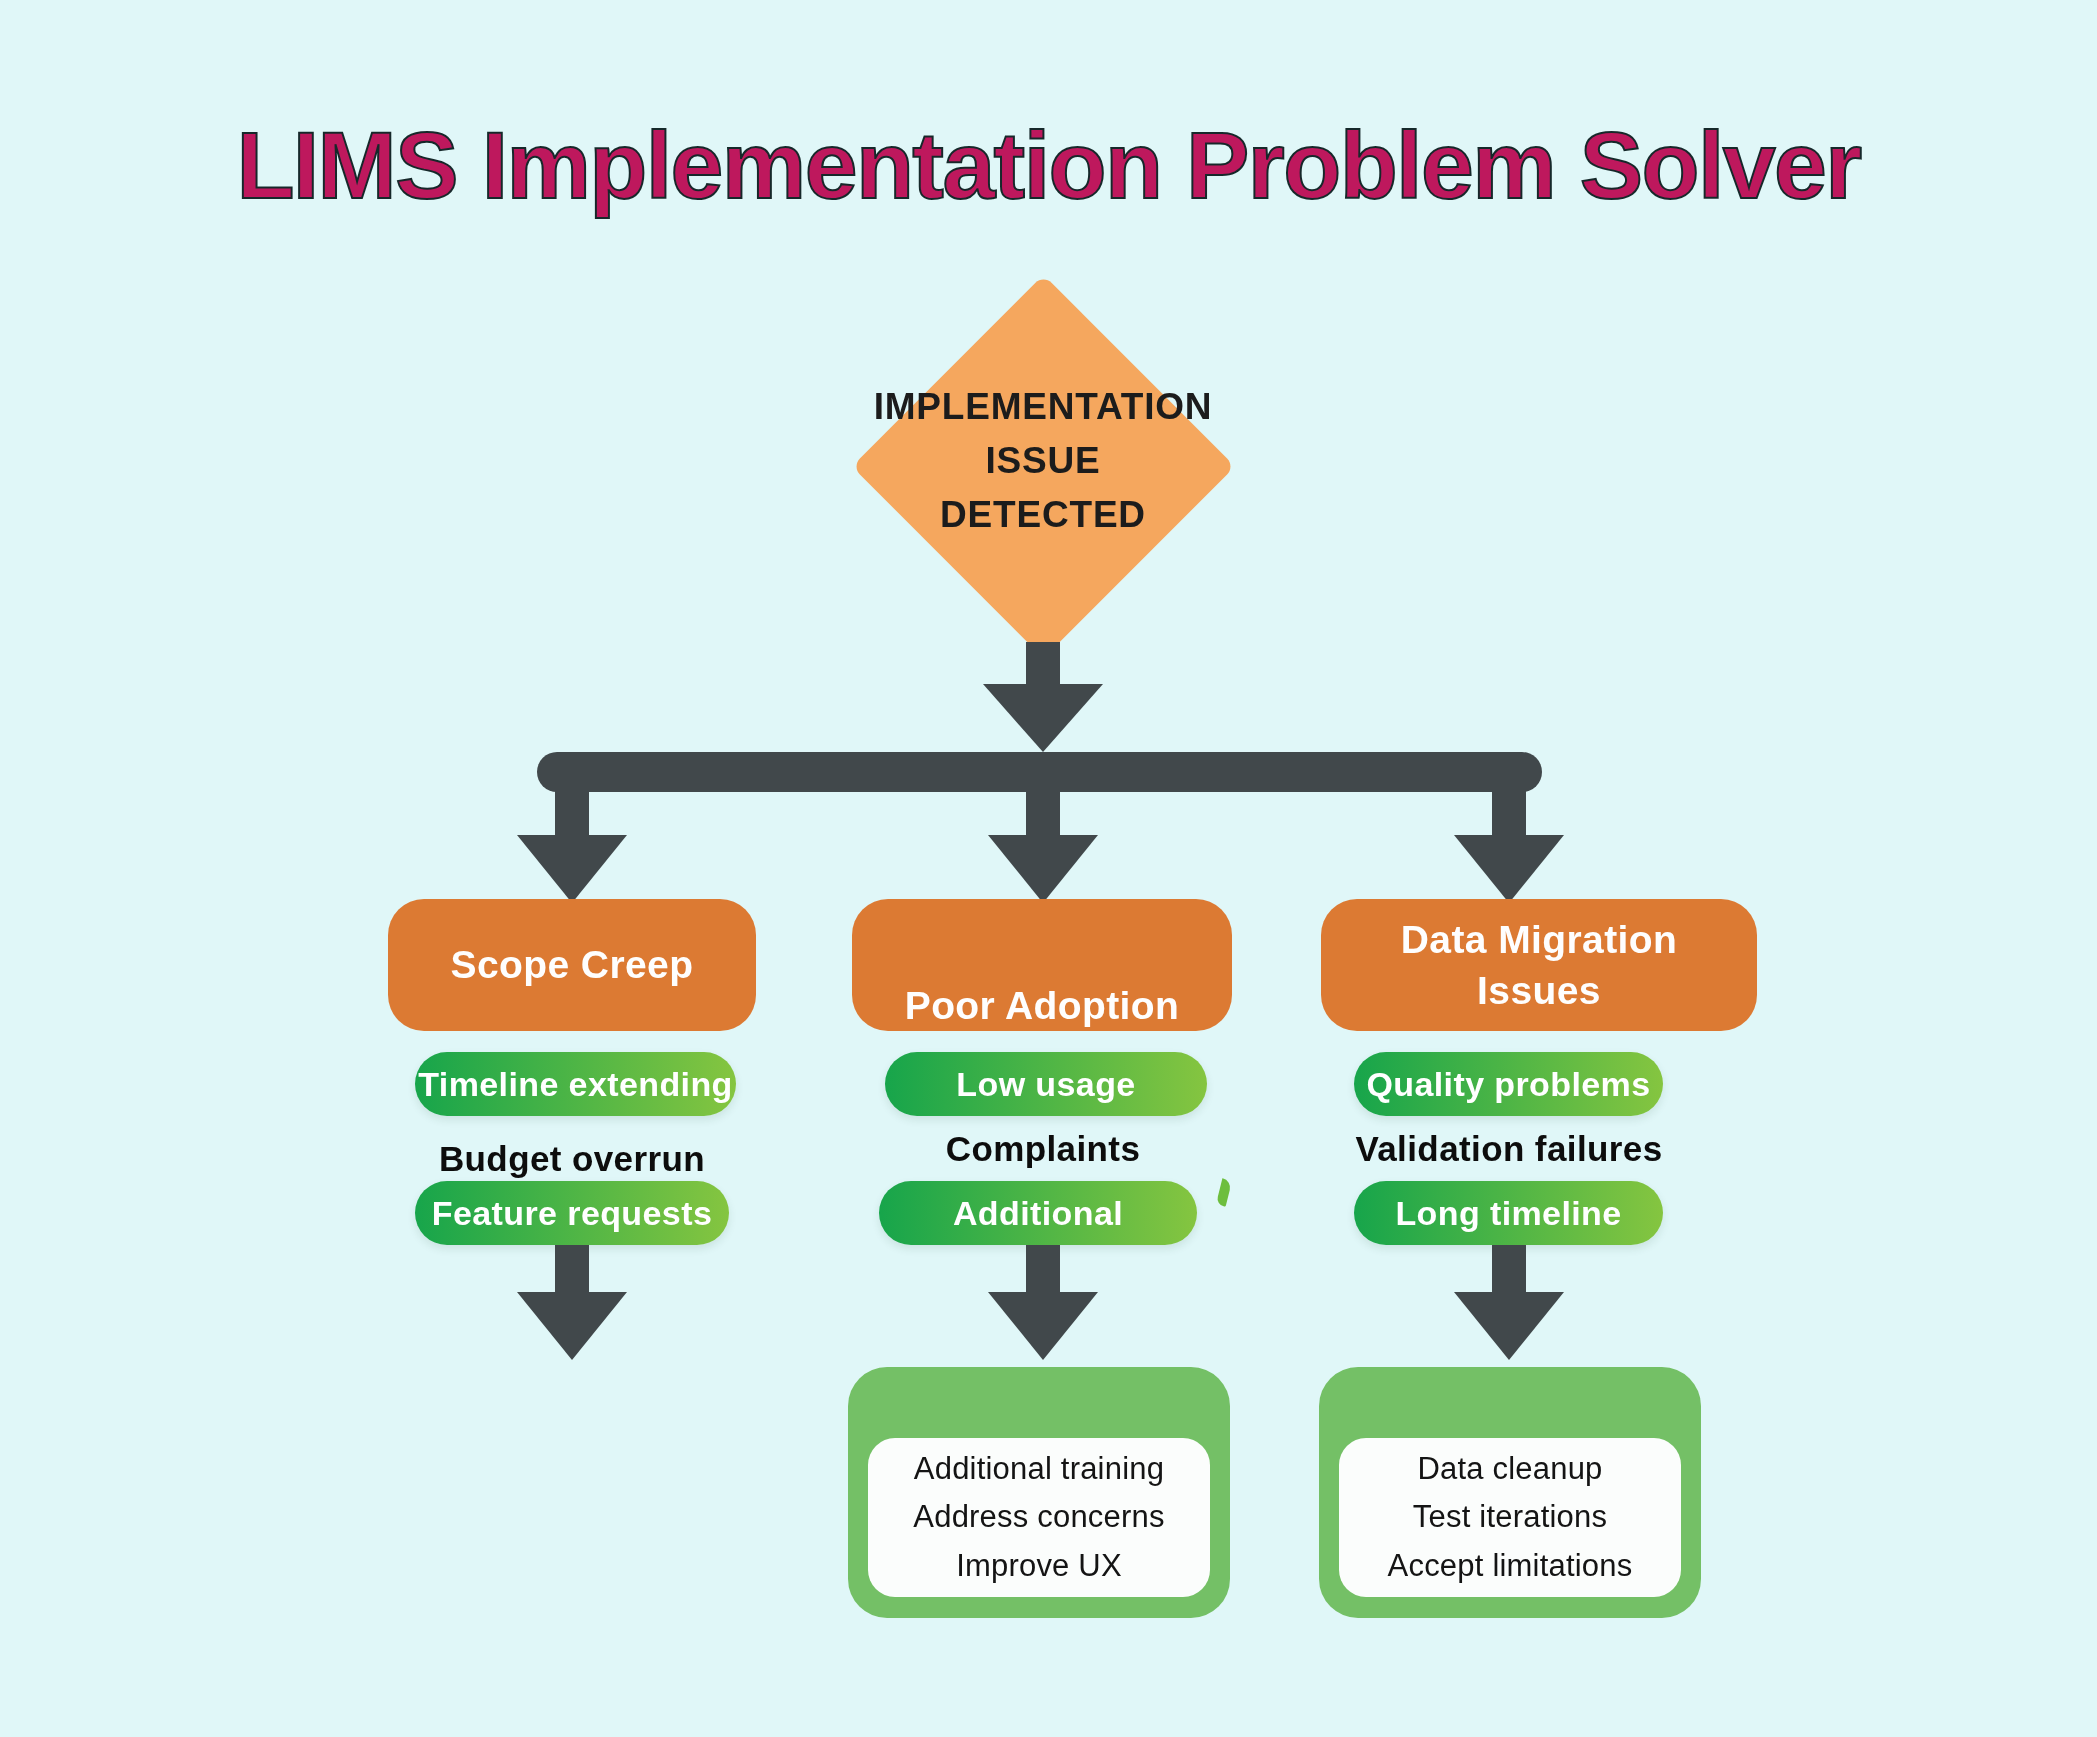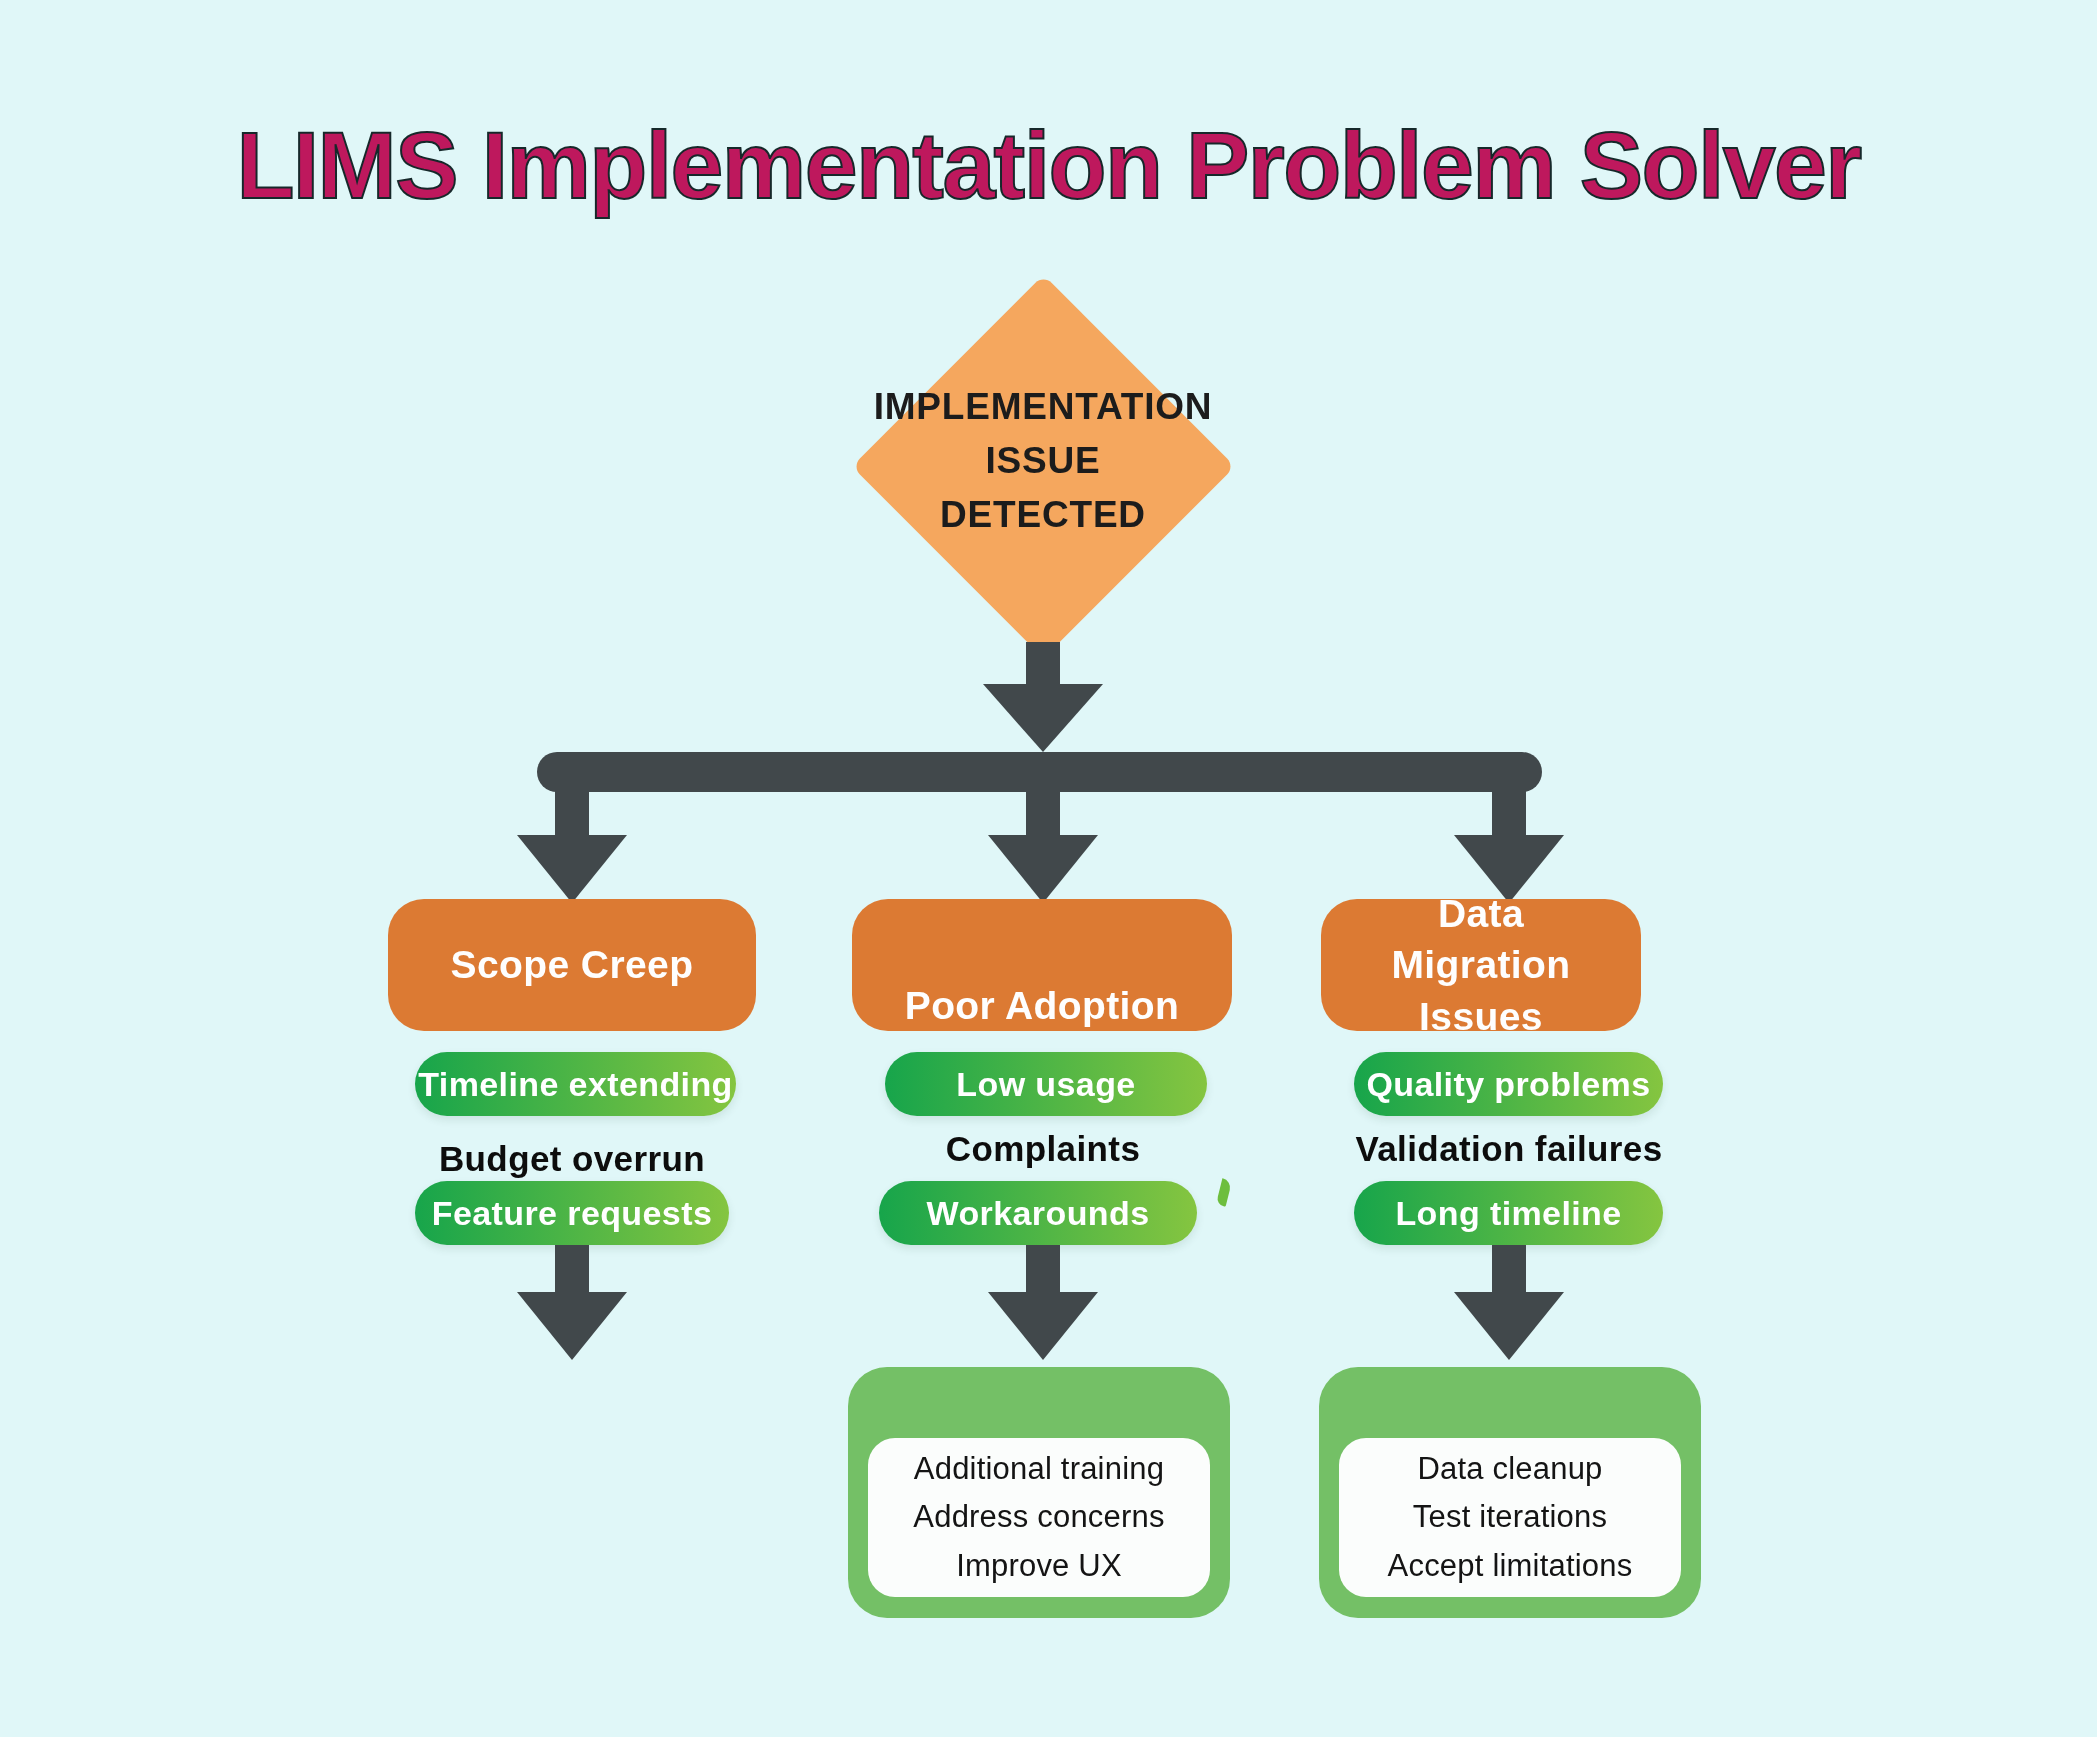--- a/index.html
+++ b/index.html
@@ -115,21 +115,21 @@
   <div class="head" style="left:517px;top:835px;"></div>
   <div class="head" style="left:988px;top:835px;"></div>
   <div class="head" style="left:1454px;top:835px;"></div>
 
   <div class="problem" style="left:388px;width:368px;">
       <span>Scope Creep</span>
     </div>
   <div class="problem" style="left:852px;width:380px;align-items:flex-end;">
       <span>Poor Adoption</span>
     </div>
-  <div class="problem" style="left:1321px;width:320px;padding:0 64px;box-sizing:border-box;">
+  <div class="problem" style="left:1321px;width:436px;padding:0 64px;box-sizing:border-box;">
       <span>Data Migration Issues</span>
     </div>
 
   <div class="pill" style="left:415px;top:1052px;width:321px;">
       <span>Timeline extending</span>
     </div>
   <div class="pill" style="left:885px;top:1052px;width:322px;">
       <span>Low usage</span>
     </div>
   <div class="pill" style="left:1354px;top:1052px;width:309px;">
@@ -137,21 +137,21 @@
     </div>
 
   <div class="plain-label" style="left:347px;top:1126px;margin-top:10px;">Budget overrun</div>
   <div class="plain-label" style="left:818px;top:1126px;">Complaints</div>
   <div class="plain-label" style="left:1284px;top:1126px;">Validation failures</div>
 
   <div class="pill" style="left:415px;top:1181px;width:314px;">
       <span>Feature requests</span>
     </div>
   <div class="pill" style="left:879px;top:1181px;width:318px;">
-      <span>Workarounds</span>
+      <span>Additional</span>
     </div>
   <div class="pill" style="left:1354px;top:1181px;width:309px;">
       <span>Long timeline</span>
     </div>
 
   <div class="artifact"></div>
 
   <div class="shaft" style="left:555px;top:1245px;height:51px;"></div>
   <div class="shaft" style="left:1026px;top:1245px;height:51px;"></div>
   <div class="shaft" style="left:1492px;top:1245px;height:51px;"></div>

